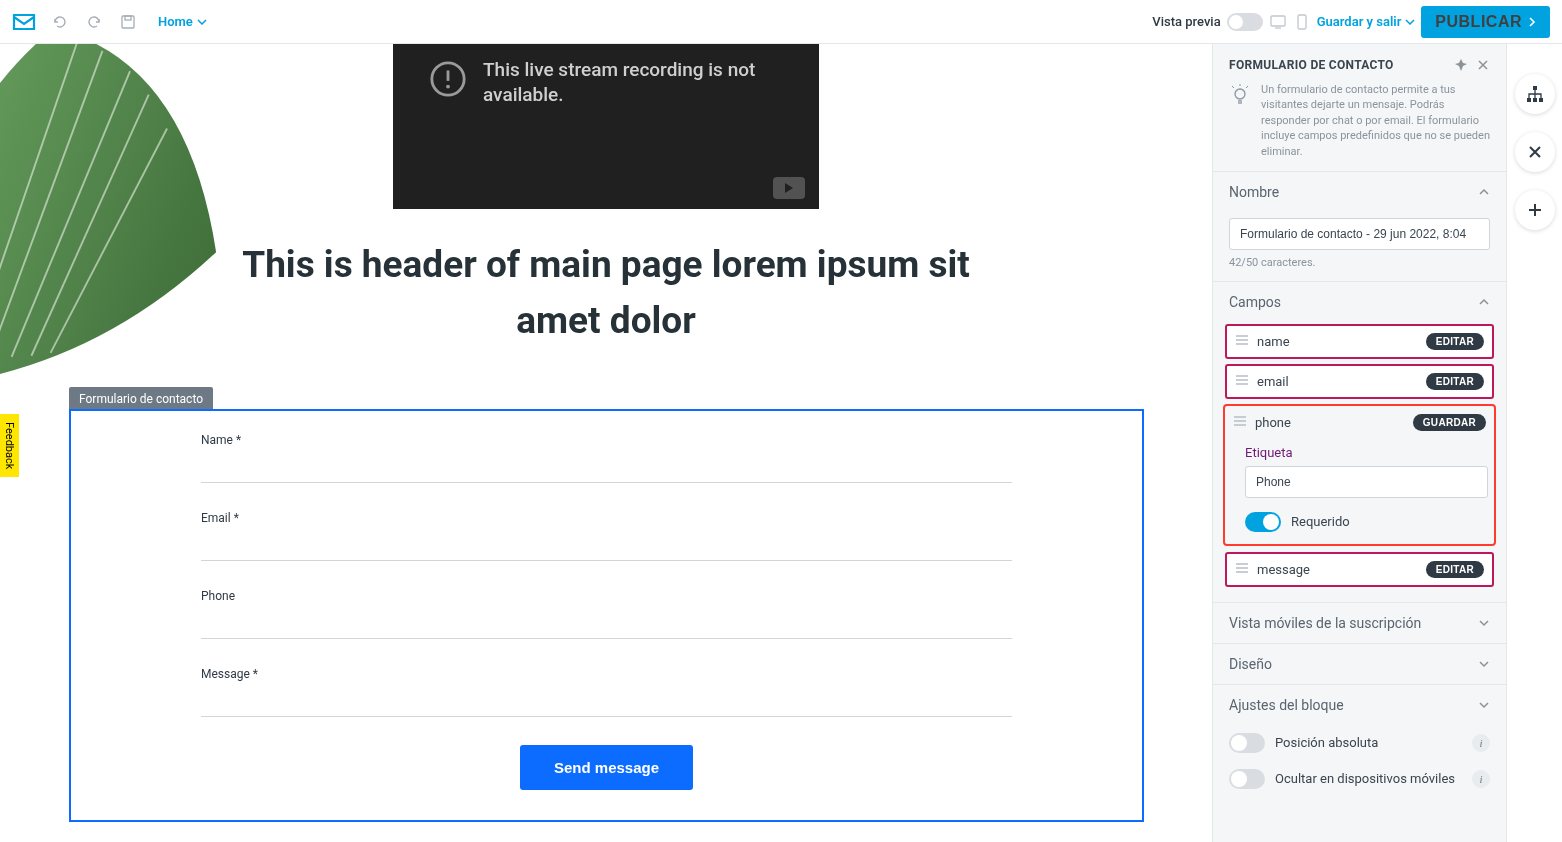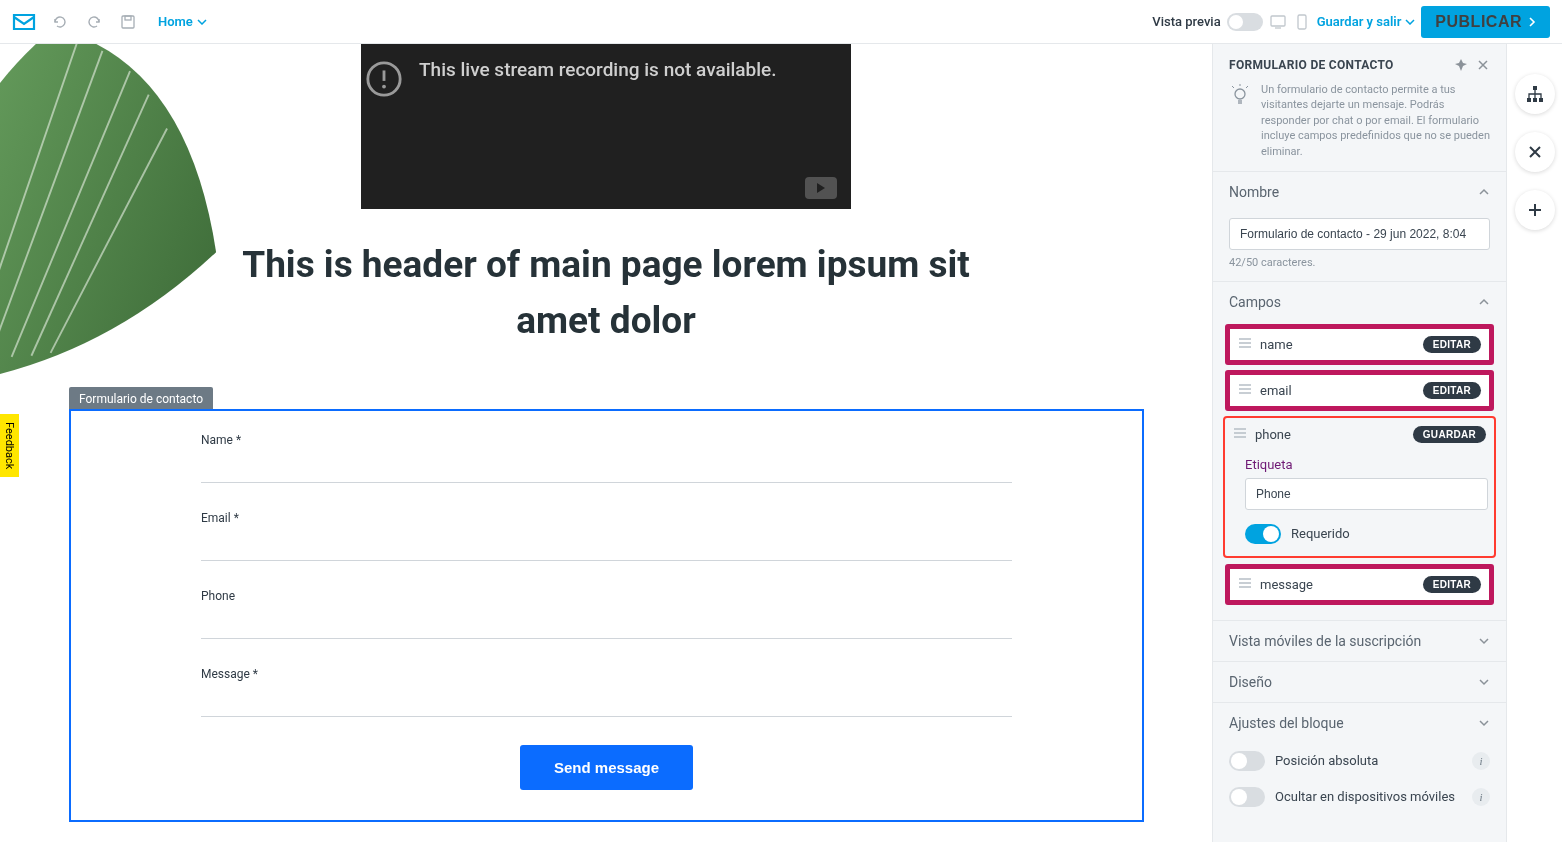--- a/index.html
+++ b/index.html
@@ -20,21 +20,21 @@
 .link-blue { color: #00a3e0; font-size: 13px; font-weight: 600; display: flex; align-items: center; gap: 4px; }
 .btn-publish { background: #00a3e0; color: #404040; font-size: 16px; font-weight: 700; letter-spacing: 0.5px; padding: 7px 14px; border-radius: 3px; display: flex; align-items: center; gap: 6px; border: none; cursor: pointer; }
 
 
 .main { display: flex; height: calc(100% - 44px); }
 .canvas-wrap { flex: 1; position: relative; overflow: hidden; }
 .canvas-bg { position: absolute; inset: 0; background: #fff; }
 .leaf { position: absolute; top: -50px; left: -120px; width: 380px; height: 380px; transform: rotate(-20deg); }
 .canvas { position: relative; padding: 0; height: 100%; }
 
-.video-box { width: 490px; height: 165px; background: #202020; margin: 0 auto; position: relative; color: #e8e8e8; padding: 14px 4px; display: flex; gap: 16px; }
+.video-box { width: 426px; height: 165px; background: #202020; margin: 0 auto; position: relative; color: #e8e8e8; padding: 14px 36px; display: flex; gap: 16px; }
 .video-warn-icon { width: 38px; height: 38px; flex: none; margin-top: 2px; }
 .video-text { font-size: 19px; font-weight: 500; line-height: 1.3; color: #cfcfcf; }
 .video-yt { position: absolute; bottom: 10px; right: 14px; width: 32px; height: 22px; background: #525252; border-radius: 4px; display: flex; align-items: center; justify-content: center; }
 .video-yt::after { content:''; border-left: 8px solid #202020; border-top: 5px solid transparent; border-bottom: 5px solid transparent; }
 
 .page-heading { text-align: center; font-size: 37px; font-weight: 700; color: #263238; line-height: 1.5; margin: 28px auto 20px; max-width: 820px; }
 
 .form-tag { position: absolute; left: 69px; top: 343px; background: #6d7a85; color: #fff; font-size: 12px; padding: 5px 10px; border-radius: 2px; }
 .form-box { position: absolute; left: 69px; top: 365px; right: 68px; background: #fff; border: 2px solid #0b6cff; padding: 22px 130px 30px; }
 .form-field { margin-bottom: 28px; }
@@ -60,21 +60,21 @@
 .section { border-top: 1px solid #e5e8eb; }
 .section-head { display: flex; align-items: center; justify-content: space-between; padding: 12px 16px; cursor: pointer; }
 .section-title { font-size: 14px; color: #5a6570; }
 .section-chev { color: #8b9299; }
 
 .name-body { padding: 6px 16px 12px; }
 .text-input { width: 100%; border: 1px solid #d0d5da; border-radius: 3px; padding: 8px 10px; font-size: 12px; color: #3a4550; background: #fff; }
 .char-count { font-size: 11px; color: #8a949e; margin-top: 6px; }
 
 .fields-body { padding: 2px 12px 10px; }
-.field-row { display: flex; align-items: center; background: #fff; border: 5px solid #be185d; border-radius: 3px; padding: 7px 8px; margin-bottom: 5px; gap: 8px; }
+.field-row { display: flex; align-items: center; background: #fff; border: 2px solid #be185d; border-radius: 3px; padding: 7px 8px; margin-bottom: 5px; gap: 8px; }
 .drag-handle { color: #b6bec6; width: 14px; flex: none; }
 .field-name { flex: 1; font-size: 13px; color: #3a4550; }
 .pill-btn { background: #2f3a45; color: #fff; font-size: 10px; font-weight: 700; padding: 3px 10px; border-radius: 10px; border: none; cursor: pointer; letter-spacing: 0.3px; }
 
 .phone-highlight { border: 2px solid #ff3b30; border-radius: 4px; padding: 4px 6px 12px; margin: 2px -2px 6px; }
 .phone-row { display: flex; align-items: center; gap: 8px; padding: 4px 2px 8px; }
 .etiqueta-label { font-size: 13px; color: #701a75; margin: 6px 0 6px 14px; display: block; }
 .phone-input { margin: 0 0 14px 14px; width: calc(100% - 14px); }
 .req-row { display: flex; align-items: center; gap: 10px; margin-left: 14px; }
 .toggle-on { width: 36px; height: 20px; background: #00a3e0; border-radius: 10px; position: relative; }

